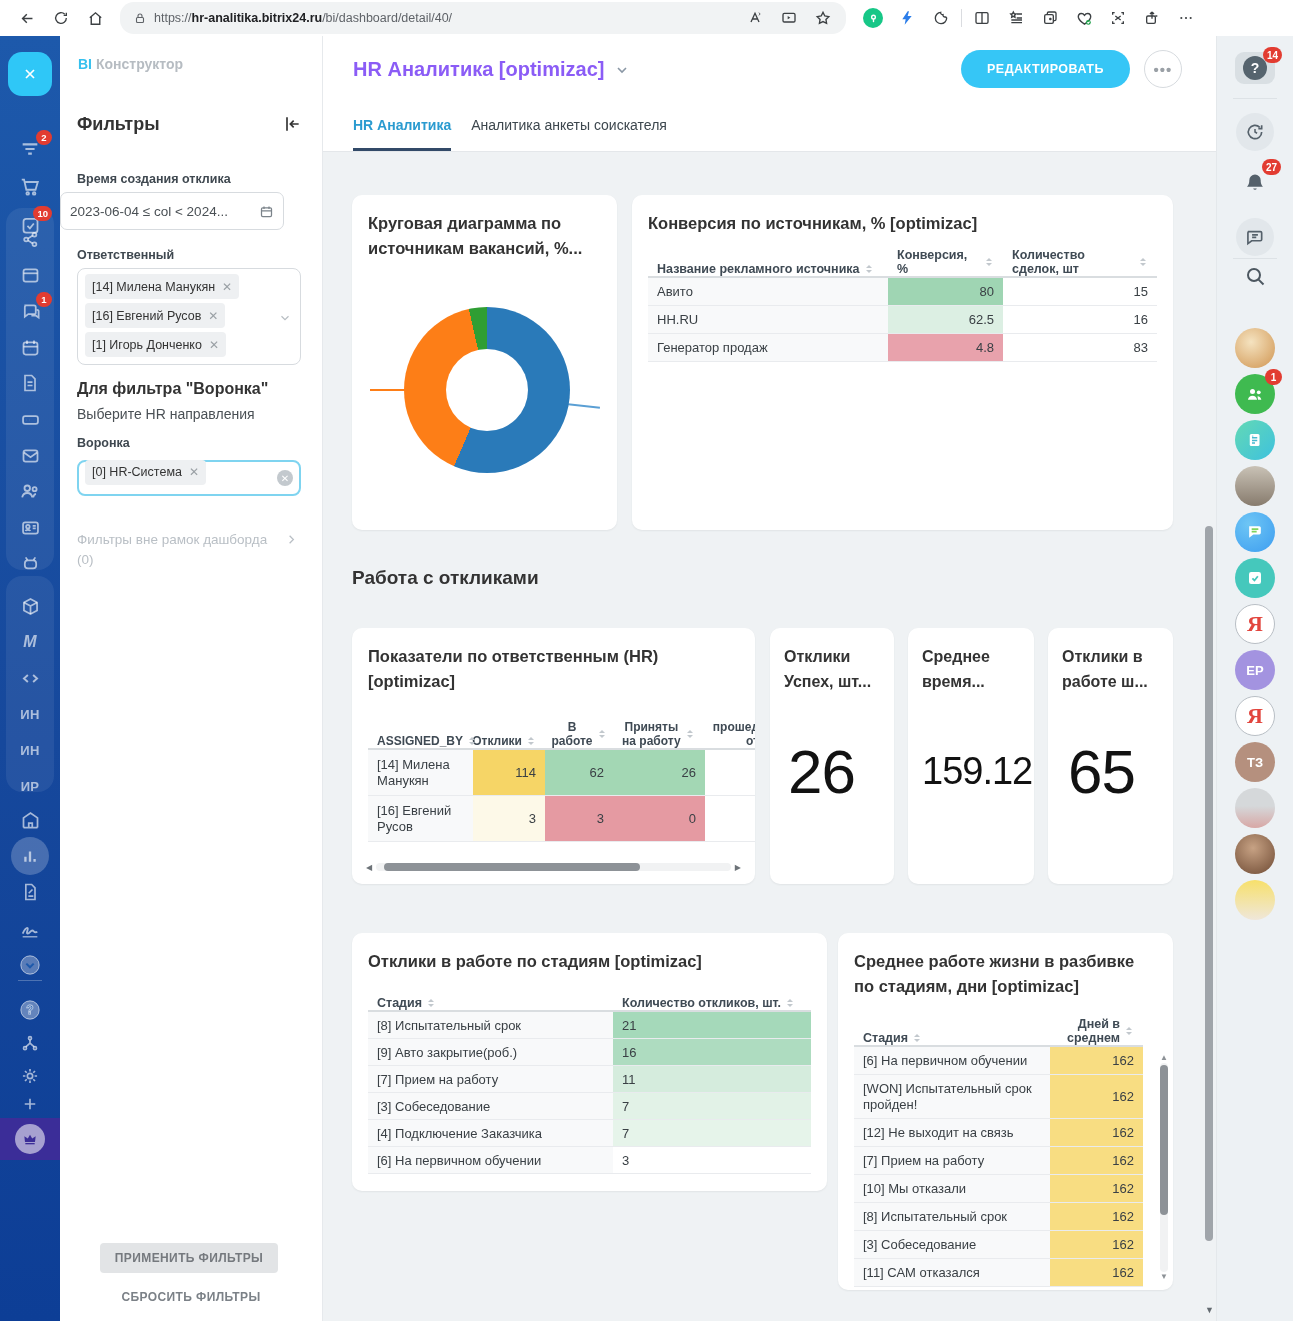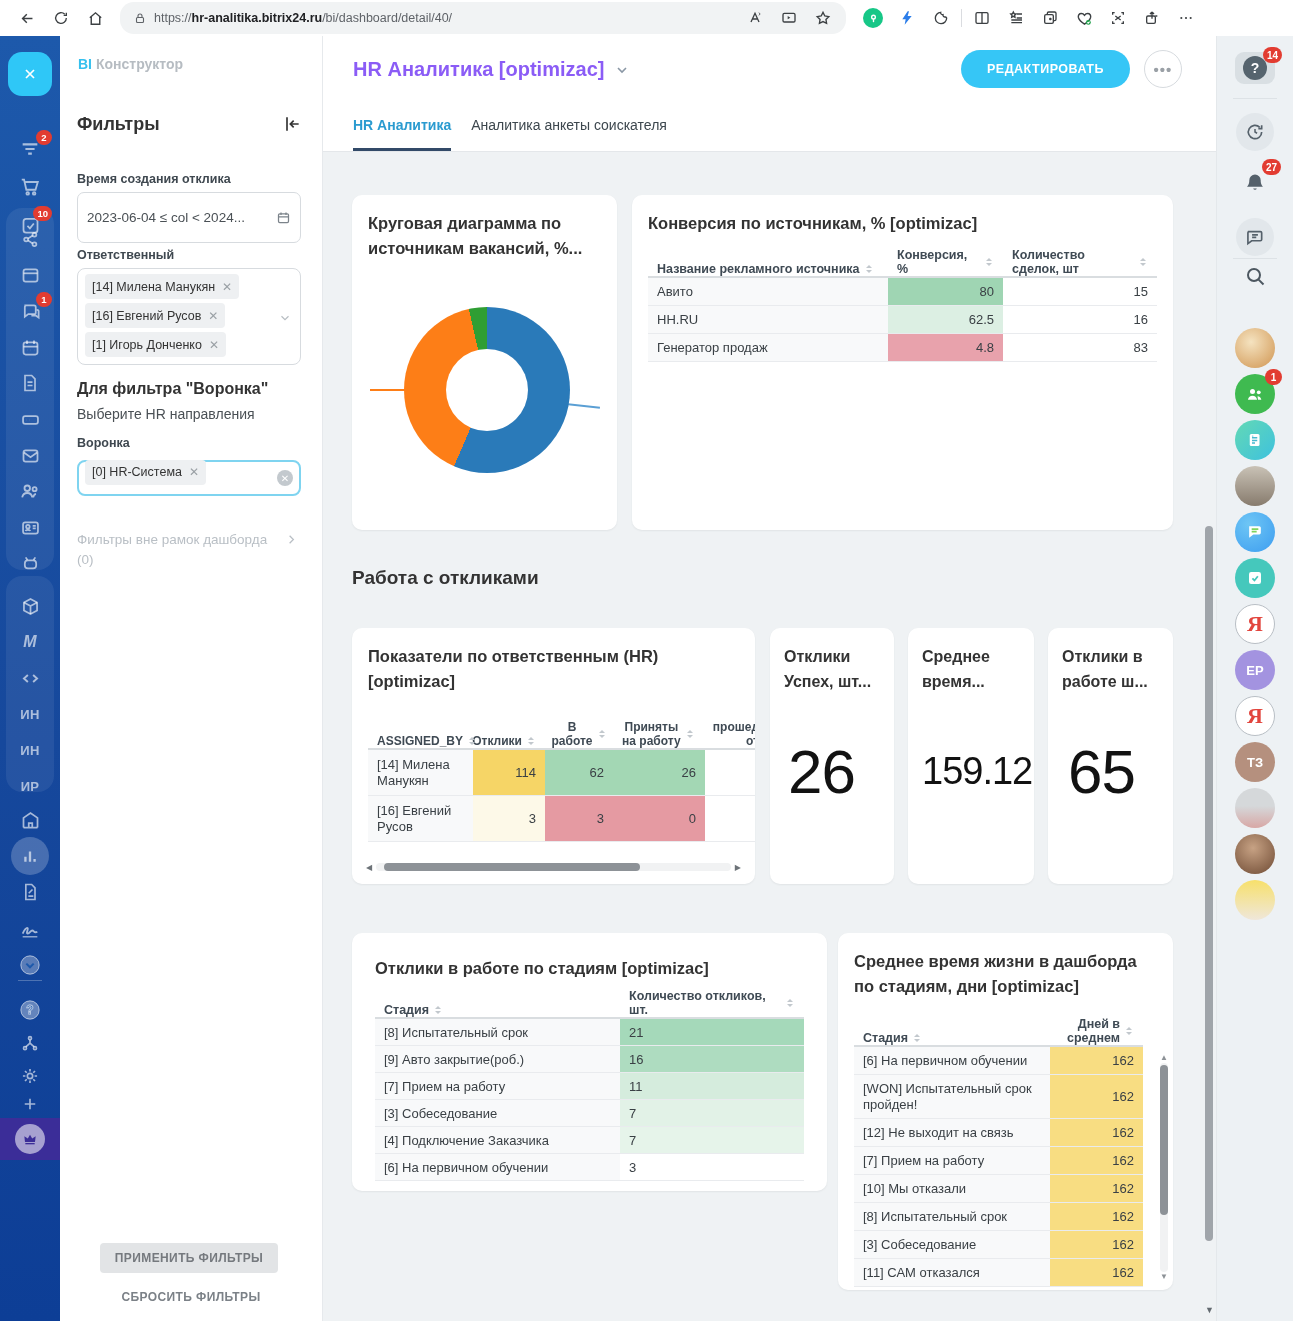--- a/index.html
+++ b/index.html
@@ -33,21 +33,21 @@
   .rail-div { position:absolute; left:18px; width:24px; height:1px; background:rgba(255,255,255,.25); }
 
   
   .filter-panel { position:absolute; top:36px; left:60px; width:263px; height:1285px; background:#fff; border-right:1px solid #e6e9ec; z-index:10; }
   .fp-logo { position:absolute; top:20px; left:18px; font-size:14px; }
   .fp-logo .bi { color:#35c0ee; font-weight:bold; }
   .fp-logo .rest { color:#b6bcc2; font-weight:bold; margin-left:4px; }
   .fp-title { position:absolute; top:78px; left:17px; font-size:18px; font-weight:bold; color:#333; }
   .fp-collapse { position:absolute; top:78px; right:20px; color:#333; }
   .fp-label { font-size:12.5px; font-weight:bold; color:#3f4850; }
-  .date-input { position:absolute; top:156px; left:17px; width:224px; height:51px; border:1px solid #d7dbdf; border-radius:7px; display:flex; align-items:center; padding:0 9px; }
+  .date-input { position:absolute; top:156px; left:0; width:224px; height:38px; border:1px solid #d7dbdf; border-radius:7px; display:flex; align-items:center; padding:0 9px; }
   .date-input span { font-size:13.5px; color:#4a5055; flex:1; white-space:nowrap; overflow:hidden; }
   .multisel { position:absolute; top:232px; left:17px; width:224px; height:97px; border:1px solid #d7dbdf; border-radius:8px; padding:5px 7px; }
   .tag { background:#eef0f2; border-radius:4px; height:25px; display:inline-flex; align-items:center; padding:0 7px; font-size:12.5px; color:#333; margin-bottom:4px; white-space:nowrap; }
   .tag .x { margin-left:7px; color:#9aa0a5; font-size:12px; }
   .msel-chev { position:absolute; right:8px; top:42px; color:#b7bdc2; }
   .fp-h2 { position:absolute; top:344px; left:17px; font-size:16px; font-weight:bold; color:#333; }
   .fp-sub { position:absolute; top:370px; left:17px; font-size:14px; color:#4a5055; }
   .funnel-input { position:absolute; top:424px; left:17px; width:224px; height:36px; border:2px solid #7fd4f0; border-radius:8px; display:flex; align-items:center; padding:0 6px; }
   .clear-circle { margin-left:auto; width:16px; height:16px; border-radius:50%; background:#c3c9ce; color:#fff; font-size:10px; display:flex; align-items:center; justify-content:center; }
   .fp-outside { position:absolute; top:494px; left:17px; width:224px; color:#b9bfc5; font-size:13.5px; line-height:20px; }
@@ -615,21 +615,21 @@
     </div>
     <div class="card" style="left:585px;top:476px;width:126px;height:256px;padding:16px 14px;">
       <div class="kpi-title">Среднее время...</div>
       <div class="kpi-value" style="font-size:38px;top:122px;left:14px;">159.12</div>
     </div>
     <div class="card" style="left:725px;top:476px;width:125px;height:256px;padding:16px 14px;">
       <div class="kpi-title">Отклики в работе ш...</div>
       <div class="kpi-value" style="left:20px;">65</div>
     </div>
 
-    <div class="card" style="left:29px;top:781px;width:475px;height:258px;padding:23px;">
+    <div class="card" style="left:29px;top:781px;width:475px;height:258px;padding:16px;">
       <div class="card-title">Отклики в работе по стадиям [optimizac]</div>
       <div style="margin-top:8px;">
         <div class="thead" style="height:30px;">
           <div class="cell" style="width:245px;">
               <span>Стадия</span>
               <span class="sort"></span>
             </div>
           <div class="cell" style="flex:1;">
               <span>Количество откликов, шт.</span>
               <span class="sort"></span>
@@ -656,21 +656,21 @@
           <div class="cell" style="flex: 1 1 0%; background-color: rgb(230, 244, 234);">7</div>
         </div>
         <div class="trow" style="height:27px;">
           <div class="cell labelcell" style="width:245px;">[6] На первичном обучении</div>
           <div class="cell" style="flex:1;">3</div>
         </div>
       </div>
     </div>
 
     <div class="card" style="left:515px;top:781px;width:335px;height:357px;padding:16px 16px 0;overflow:hidden;">
-      <div class="card-title">Среднее время жизни в дашборда по стадиям, дни [optimizac]</div>
+      <div class="card-title">Среднее работе жизни в разбивке по стадиям, дни [optimizac]</div>
       <div style="margin-top:6px;width:289px;">
         <div class="thead" style="height:42px;">
           <div class="cell" style="width:196px;">
               <span>Стадия</span>
               <span class="sort"></span>
             </div>
           <div class="cell num" style="flex:1;text-align:right;">
               <span>Дней в среднем</span>
               <span class="sort"></span>
             </div>

